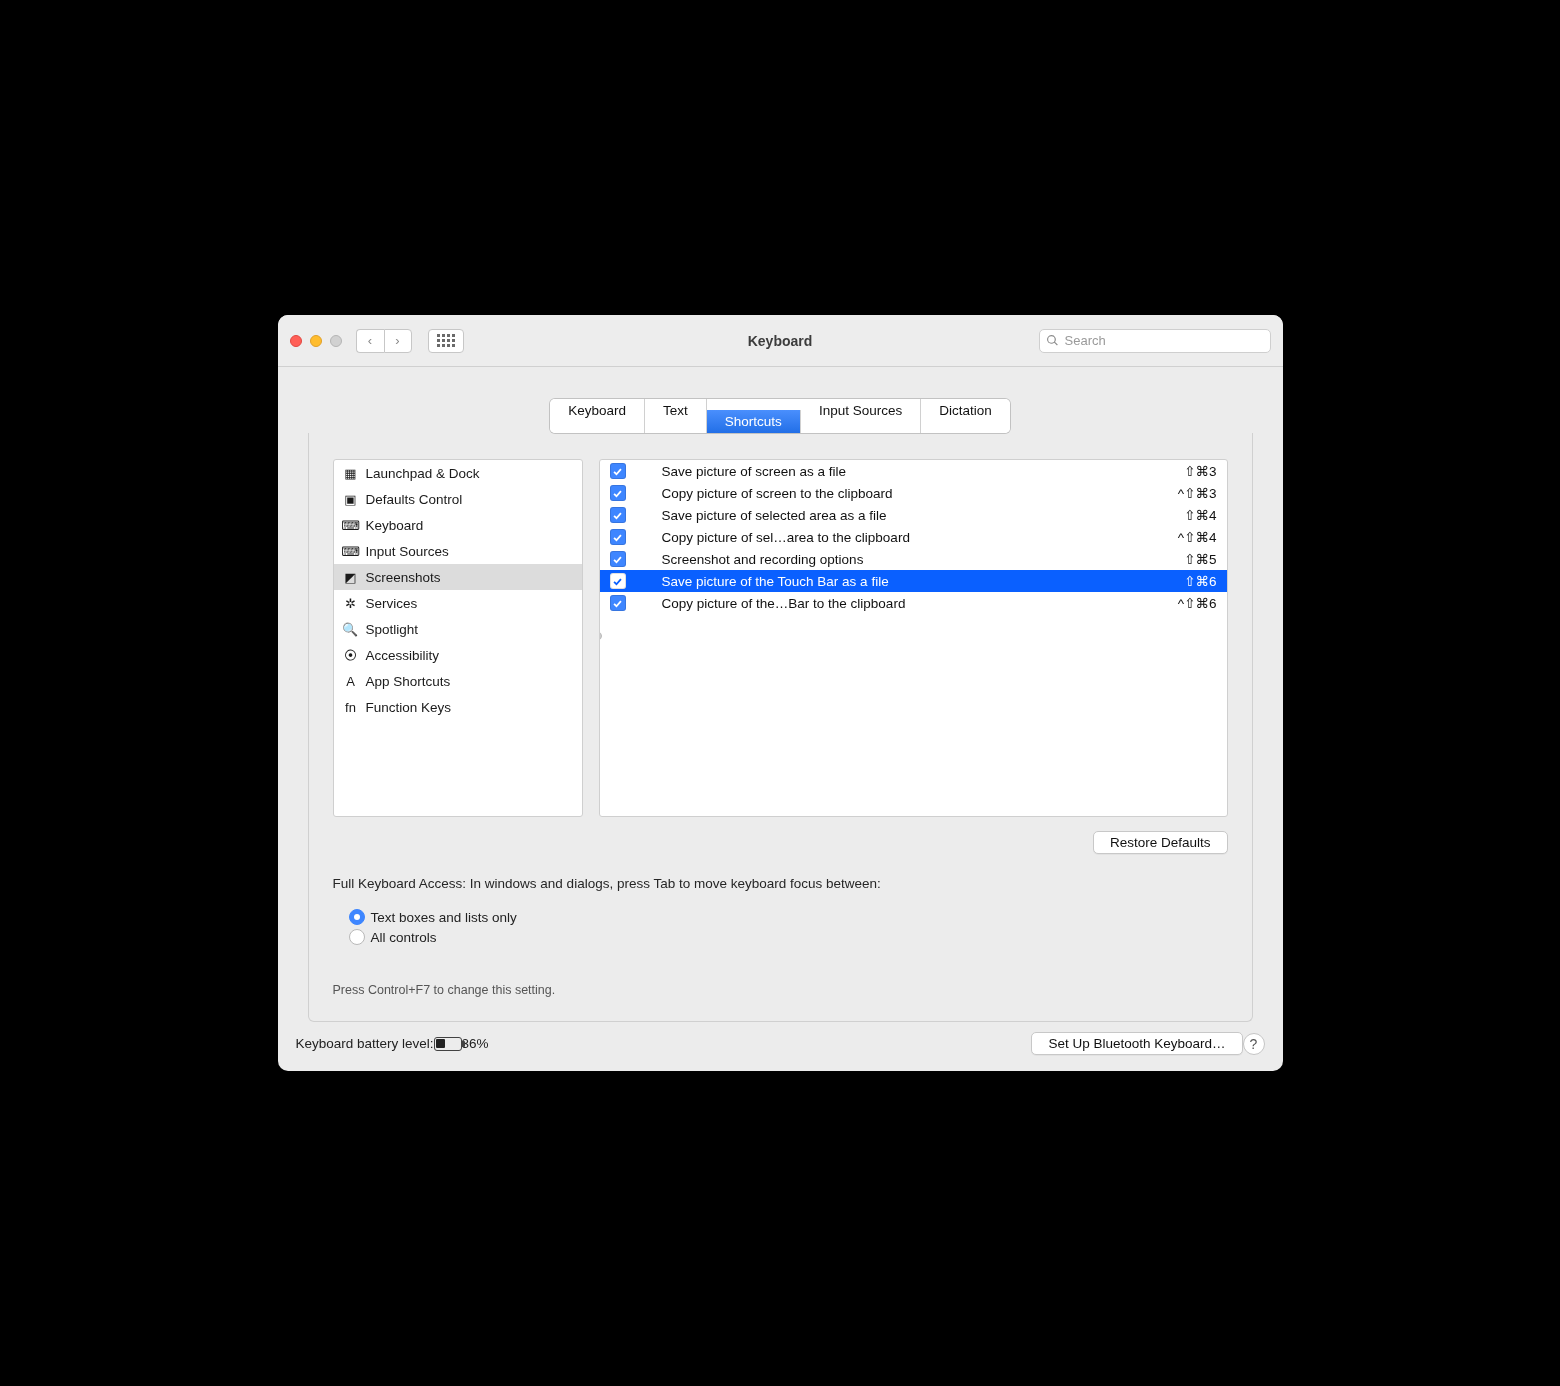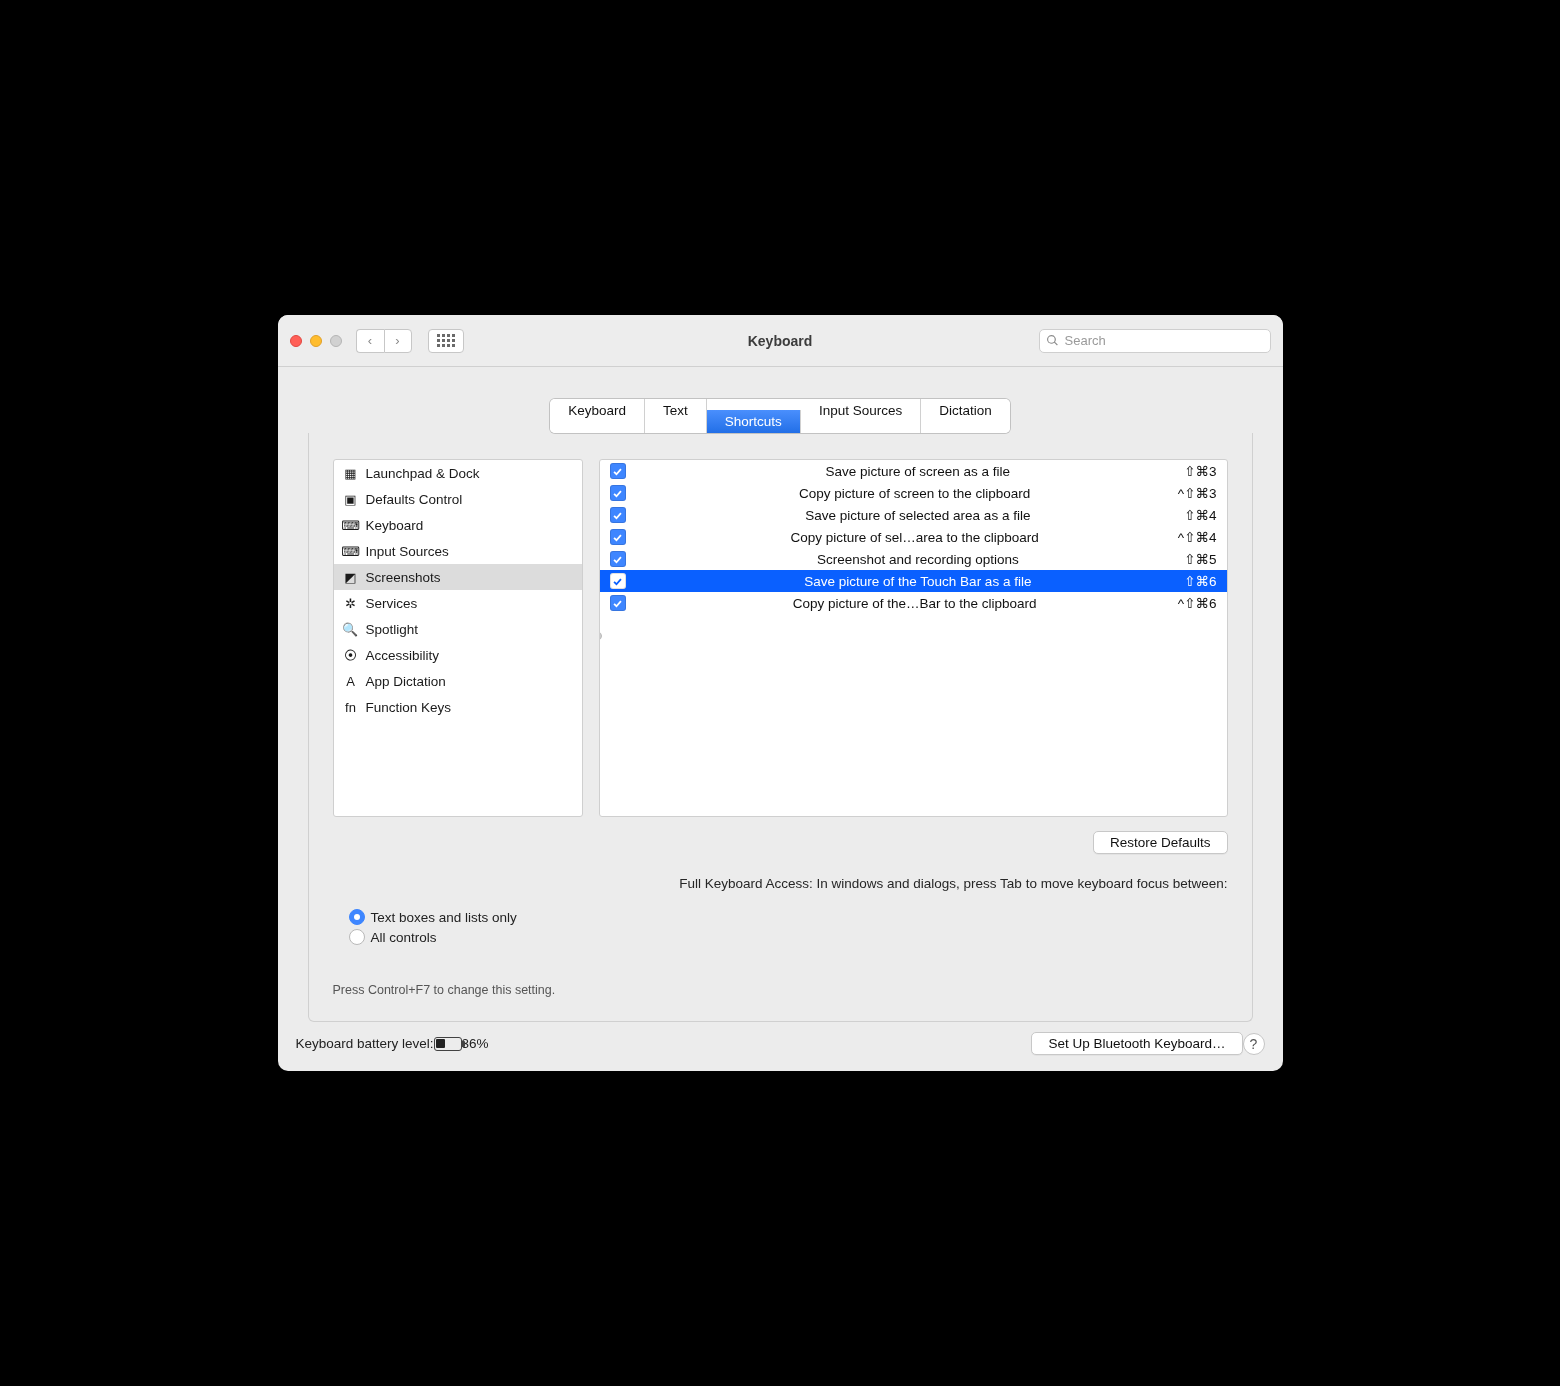--- a/index.html
+++ b/index.html
@@ -129,21 +129,20 @@
   }
   .cat-row .ic{ width:18px; height:18px; flex:none; display:flex;align-items:center;justify-content:center; font-size:13px;}
   .cat-row.selected{ background:#dcdcdc; }
 
   .sc-row{
     display:flex; align-items:center;
     gap:10px;
     padding: 3px 10px 3px 8px;
     font-size:13.5px;
     color:#111;
-    text-align:center;
   }
   .sc-row .cbwrap{ width:20px; display:flex; justify-content:center;}
   .cbox{
     width:16px;height:16px;border-radius:3px;
     background:#3e86ff;
     display:flex;align-items:center;justify-content:center;
     box-shadow: inset 0 0 0 1px rgba(0,0,0,.12);
   }
   .cbox svg{width:11px;height:11px;stroke:#fff;stroke-width:2.6;fill:none;}
   .sc-label{ flex:1; overflow:hidden; text-overflow:ellipsis; white-space:nowrap; padding-left:24px;}
@@ -155,21 +154,21 @@
 
   .dragdot{position:absolute; left:-6px; top:172px; width:8px;height:8px;border-radius:50%;background:#cfcfcf;border:1px solid #b8b8b8;}
 
   .restore-row{ display:flex; justify-content:flex-end; }
   .push-btn{
     background:#fff; border:1px solid #c8c8c8; border-radius:5px;
     padding: 3px 16px; font-size:13.5px; color:#111;
     box-shadow: 0 1px 0 rgba(0,0,0,.04);
   }
 
-  .fka{ font-size:13.5px; color:#262626; margin-top:8px;text-align:right;}
+  .fka{ font-size:13.5px; color:#262626; margin-top:8px;}
   .radio-row{ display:flex; align-items:center; gap:6px; margin-left:16px; margin-top:4px; font-size:13.5px;}
   .radio{
     width:16px;height:16px;border-radius:50%;
     border:1px solid #b9b9b9; background:#fff;
     display:flex;align-items:center;justify-content:center;
   }
   .radio.sel{ background:#3e86ff; border-color:#3e86ff;}
   .radio.sel::after{content:"";width:6px;height:6px;border-radius:50%;background:#fff;}
   .hint{ font-size:12.5px; color:#555; margin-top:24px;}
 
@@ -281,21 +280,21 @@
             <div class="cat-row">
               <span class="ic">🔍</span>
               <span>Spotlight</span>
             </div>
             <div class="cat-row">
               <span class="ic">⦿</span>
               <span>Accessibility</span>
             </div>
             <div class="cat-row">
               <span class="ic">A</span>
-              <span>App Dictation</span>
+              <span>App Shortcuts</span>
             </div>
             <div class="cat-row">
               <span class="ic">fn</span>
               <span>Function Keys</span>
             </div>
           </div>
         <div class="detailpane">
           <div id="scs">
               <div class="sc-row">
                 <span class="cbwrap">

